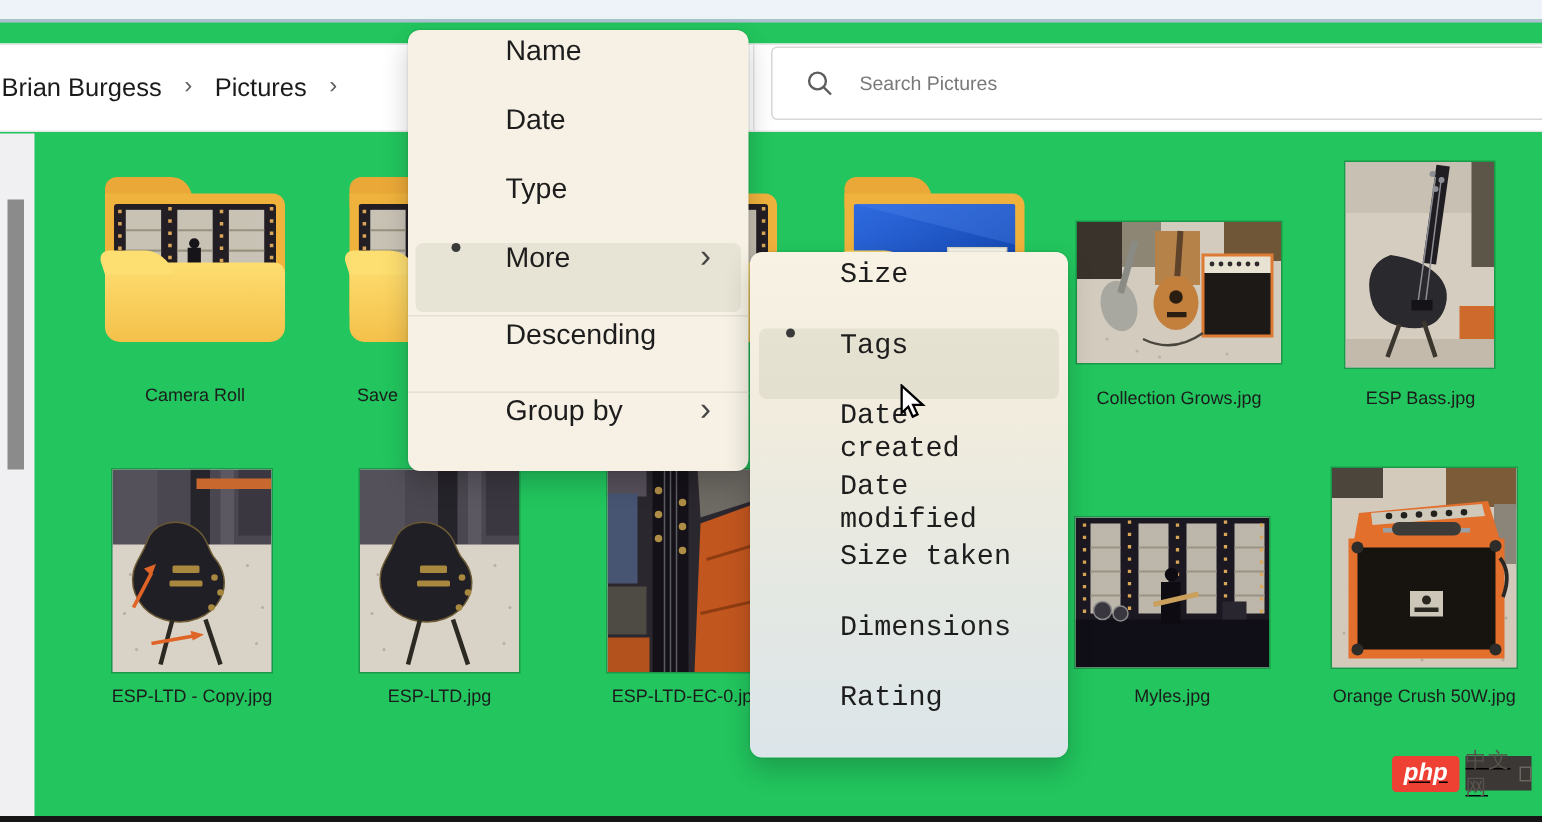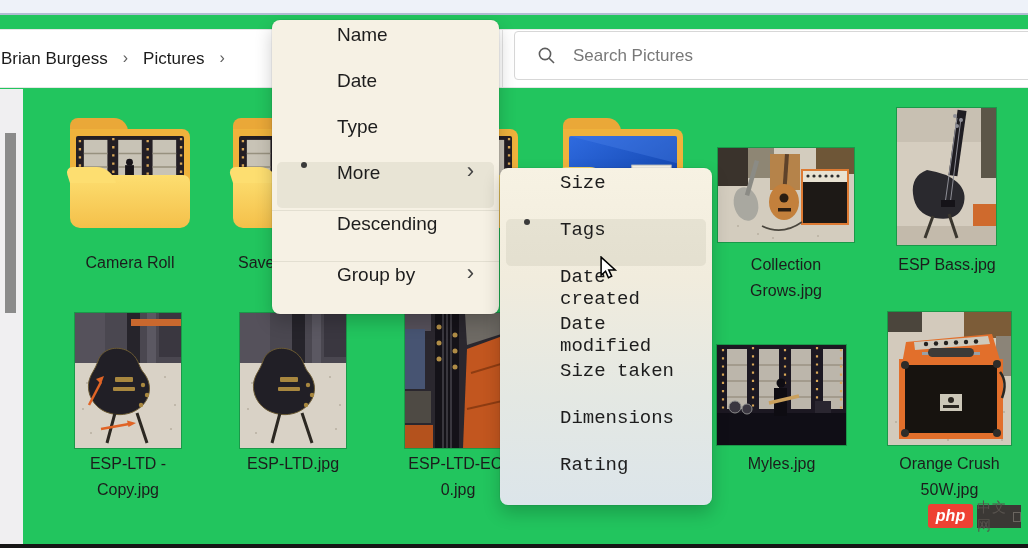--- a/index.html
+++ b/index.html
@@ -12,32 +12,32 @@
   .toolbar{position:absolute;left:0;top:29px;width:1028px;height:59px;box-sizing:border-box;
            border-top:1px solid #e7e7e7;border-bottom:1px solid #e6e6e6;background:#fff;}
   .breadcrumb{position:absolute;left:0;top:0;height:57px;display:flex;align-items:center;
               font-size:17px;color:#1b1b1b;padding-left:1px;}
   .bc-item{cursor:default;}
   .bc-sep{color:#5f5f5f;font-size:16px;margin:0 15px;transform:translateY(-1px);}
   .toolbar-divider{position:absolute;left:502px;top:0;width:1px;height:57px;background:#e3e3e3;}
   .searchbox{position:absolute;left:514px;top:1px;width:506px;height:47px;border:1px solid #d7d7d7;
              border-radius:4px;display:flex;align-items:center;padding-left:23px;background:#fff;}
   .searchbox input{border:none;outline:none;font-family:"Liberation Sans",sans-serif;
-             font-size:17px;color:#1b1b1b;margin-left:16px;width:380px;background:transparent;}
+             font-size:13px;color:#1b1b1b;margin-left:16px;width:380px;background:transparent;}
   .searchbox input::placeholder{color:#787878;opacity:1;}
 
   
   .left-rail{position:absolute;left:0;top:89px;width:23px;height:455px;background:#f0eff1;}
   .scroll-thumb{position:absolute;left:5px;top:44px;width:11px;height:180px;background:#8b8b8b;}
 
   .bottom-edge{position:absolute;left:0;top:544px;width:1028px;height:4px;background:#161616;}
 
   
   .file{position:absolute;z-index:1;}
-  .flabel{position:absolute;text-align:center;font-size:16px;line-height:26px;color:#1c1c1c;}
+  .flabel{position:absolute;text-align:center;font-size:12px;line-height:26px;color:#1c1c1c;}
   .thumb{position:absolute;box-shadow:0 0 0 1px rgba(0,0,0,0.22);overflow:hidden;background:#ccc;}
   .thumb svg{display:block;width:100%;height:100%;}
 
   
   .folder-icon{position:absolute;width:134px;height:113px;}
   .f-tab{position:absolute;left:7px;top:3px;width:58px;height:20px;background:#eaa838;border-radius:8px 14px 0 0;}
   .f-back{position:absolute;left:7px;top:14px;width:120px;height:82px;background:#efb23c;border-radius:0 8px 2px 2px;}
   .f-photo{position:absolute;left:13px;top:21px;width:108px;height:68px;overflow:hidden;border-radius:2px;}
   .f-photo svg{width:100%;height:100%;display:block;}
   .f-front{position:absolute;left:7px;top:60px;width:120px;height:53px;
@@ -55,21 +55,21 @@
         border-radius:5px;font-size:19px;color:#1d1d1d;}
   #more-submenu .menu-item{height:47px;margin:0 6px;padding:0 18px 0 18px;font-family:Liberation Mono, monospace;}
   .menu-item.hl{background:rgba(60,55,30,0.07);}
   .dotslot{width:36px;flex:0 0 36px;display:flex;align-items:center;}
   .dot{width:6px;height:6px;border-radius:50%;background:#3a3a3a;}
   .chev{margin-left:auto;color:#454545;font-size:22px;font-weight:300;line-height:1;transform:translateY(-2px);}
   .msep{height:1px;background:#e3dfd1;margin:2px 0;}
 
   
   .cursor{position:absolute;left:600px;top:256px;z-index:40;}
-  .watermark{position:absolute;left:928px;top:504px;z-index:30;display:flex;align-items:flex-end;}
+  .watermark{position:absolute;left:928px;top:504px;z-index:30;display:flex;align-items:flex-start;text-decoration:underline;}
   .wm-php{width:45px;height:24px;background:#ee4133;border-radius:3px;color:#fff;font-weight:bold;
           font-style:italic;font-size:16px;display:flex;align-items:center;justify-content:center;}
   .wm-dark{width:44px;height:23px;background:#3b3835;margin-left:4px;display:flex;align-items:center;
           justify-content:center;color:#57524d;font-size:14px;letter-spacing:1px;}
   .wm-sq{display:inline-block;width:8px;height:8px;border:1px solid #6a655f;margin-left:2px;}
 </style>
 </head>
 <body>
 
 <div class="screen">

